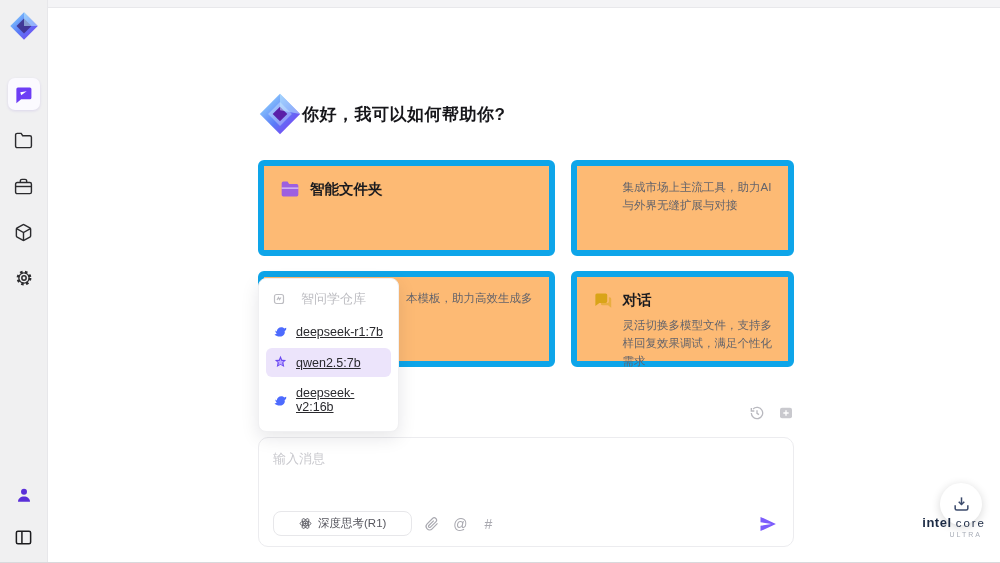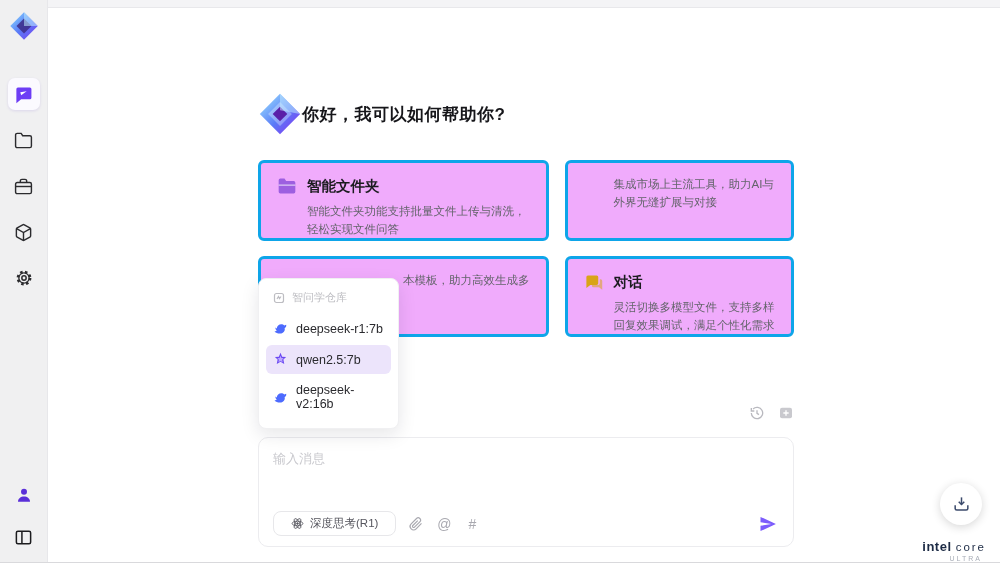--- a/index.html
+++ b/index.html
@@ -22,68 +22,68 @@
   
   .main { position:absolute; left:48px; top:0; right:0; bottom:0; background:#fff; }
   .titlebar-strip { position:absolute; left:0; top:0; right:0; height:8px;
     background:#f4f4f6; border-bottom:1px solid #e8e8eb; }
 
   .greeting { position:absolute; left:210px; top:92px; display:flex; align-items:center; gap:0; }
   .greeting h1 { font-size:17px; font-weight:700; color:#16161a; letter-spacing:.5px; }
 
   .cards { position:absolute; left:210px; top:160px; width:536px;
     display:grid; grid-template-columns:1fr 1fr; column-gap:16px; row-gap:15px; }
-  .card { border:3px solid #0ea5e9; border-radius:6px; background:#f0abfc;
-    padding:13px 16px 12px 16px; height:81px; cursor:pointer; }
+  .card { border:6px solid #0ea5e9; border-radius:6px; background:#fdba74;
+    padding:13px 16px 12px 16px; height:96px; cursor:pointer; }
   .card-head { display:flex; align-items:center; gap:10px; margin-bottom:7px; }
   .card-title { font-size:14.5px; font-weight:700; color:#1b1b1f; }
   .card-desc { font-size:11.5px; color:#64646b; line-height:1.55; padding-left:30px; }
   .card-desc.indent { padding-left:126px; white-space:nowrap; overflow:hidden; }
   .cicon { width:20px; height:20px; display:flex; align-items:center; justify-content:center; }
 
   
   .dropdown { position:absolute; left:210px; top:278px; width:141px; z-index:20;
     background:#fff; border-radius:8px; border:1px solid #f0f0f2;
     box-shadow:0 6px 18px rgba(20,20,40,.10); padding:8px 7px 10px 7px; }
-  .dd-header { display:flex; align-items:center; gap:6px; color:#bdbdc2;
-    font-size:11px; padding:3px 5px 7px 5px; }
+  .dd-header { display:flex; align-items:center; gap:15px; color:#bdbdc2;
+    font-size:13px; padding:3px 5px 7px 5px; }
   .dd-item { display:flex; align-items:center; gap:8px; font-size:12.5px;
-    color:#2a2a2e; padding:7px 7px; border-radius:6px; cursor:pointer; margin-top:2px; }
+    color:#2a2a2e; padding:7px 7px; border-radius:6px; cursor:pointer; margin-top:2px;text-decoration:underline; }
   .dd-item.selected { background:#ece4fb; }
   .micon { width:15px; height:15px; display:flex; align-items:center; justify-content:center; }
 
   
   .selector-row { position:absolute; left:210px; top:399px; width:536px;
     display:flex; align-items:center; justify-content:space-between; }
   .model-pill { display:flex; align-items:center; gap:7px; background:#f1f0f4;
     border-radius:8px; padding:6px 10px; font-size:12.5px; color:#2a2a2e; cursor:pointer; }
   .row-icons { display:flex; align-items:center; gap:12px; color:#b9b9bf; }
   .row-icons .ic { width:17px; height:17px; cursor:pointer; display:flex; align-items:center; justify-content:center; }
 
   
   .composer { position:absolute; left:210px; top:437px; width:536px; height:110px;
     border:1px solid #ececef; border-radius:10px; background:#fff; padding:12px 14px; }
   .composer textarea { width:100%; height:40px; border:none; outline:none; resize:none;
     font-family:"Liberation Sans", sans-serif; font-size:13px; color:#333; background:transparent; }
   .composer textarea::placeholder { color:#c9c9ce; }
   .composer-bar { position:absolute; left:14px; right:14px; bottom:10px;
     display:flex; align-items:center; gap:12px; }
   .think-pill { display:flex; align-items:center; gap:6px; border:1px solid #e7e7ea;
-    border-radius:8px; padding:4px 17px; font-size:11.5px; color:#56565e;
+    border-radius:8px; padding:4px 25px; font-size:11.5px; color:#56565e;
     background:#fff; cursor:pointer; }
   .bar-ic { width:16px; height:16px; color:#a9a9b0; cursor:pointer;
     display:flex; align-items:center; justify-content:center; font-size:14px; }
   .spacer { flex:1; }
   .send-btn { width:22px; height:22px; cursor:pointer; display:flex; align-items:center; justify-content:center; }
 
   
   .fab { position:absolute; right:18px; bottom:37px; width:42px; height:42px;
     border-radius:50%; background:#fff; box-shadow:0 2px 10px rgba(0,0,0,.16);
     display:flex; align-items:center; justify-content:center; cursor:pointer; z-index:25; }
-  .intel-badge { position:absolute; right:14px; bottom:0; text-align:center;
+  .intel-badge { position:absolute; right:14px; bottom:24px; text-align:center;
     color:#1d2b45; z-index:25; line-height:1; }
   .intel-line { font-size:13px; letter-spacing:.5px; }
   .intel-line .brand { font-weight:700; }
   .intel-line .product { font-weight:400; letter-spacing:2px; font-size:11.5px; }
   .intel-tier { font-size:7px; color:#a8adb7; letter-spacing:2px; margin-top:2px; text-align:right; padding-right:4px; }
 </style>
 </head>
 <body>
 
 <div class="sidebar">
@@ -175,21 +175,20 @@
     <div class="card">
       <div class="card-head">
         <span class="cicon">
           <svg width="20" height="20" viewBox="0 0 24 24" fill="#9d5fe0">
               <path d="M22 19a2 2 0 0 1-2 2H4a2 2 0 0 1-2-2V5a2 2 0 0 1 2-2h5l2 3h9a2 2 0 0 1 2 2z"></path>
               <path d="M2 10h20v2H2z" fill="#fff" opacity=".5"></path>
             </svg>
         </span>
         <span class="card-title">智能文件夹</span>
       </div>
-      <div class="card-desc">智能文件夹功能支持批量文件上传与清洗，轻松实现文件问答</div>
     </div>
 
     <div class="card">
       <div class="card-desc">集成市场上主流工具，助力AI与外界无缝扩展与对接</div>
     </div>
 
     <div class="card">
       <div class="card-desc indent">本模板，助力高效生成多</div>
     </div>
 

